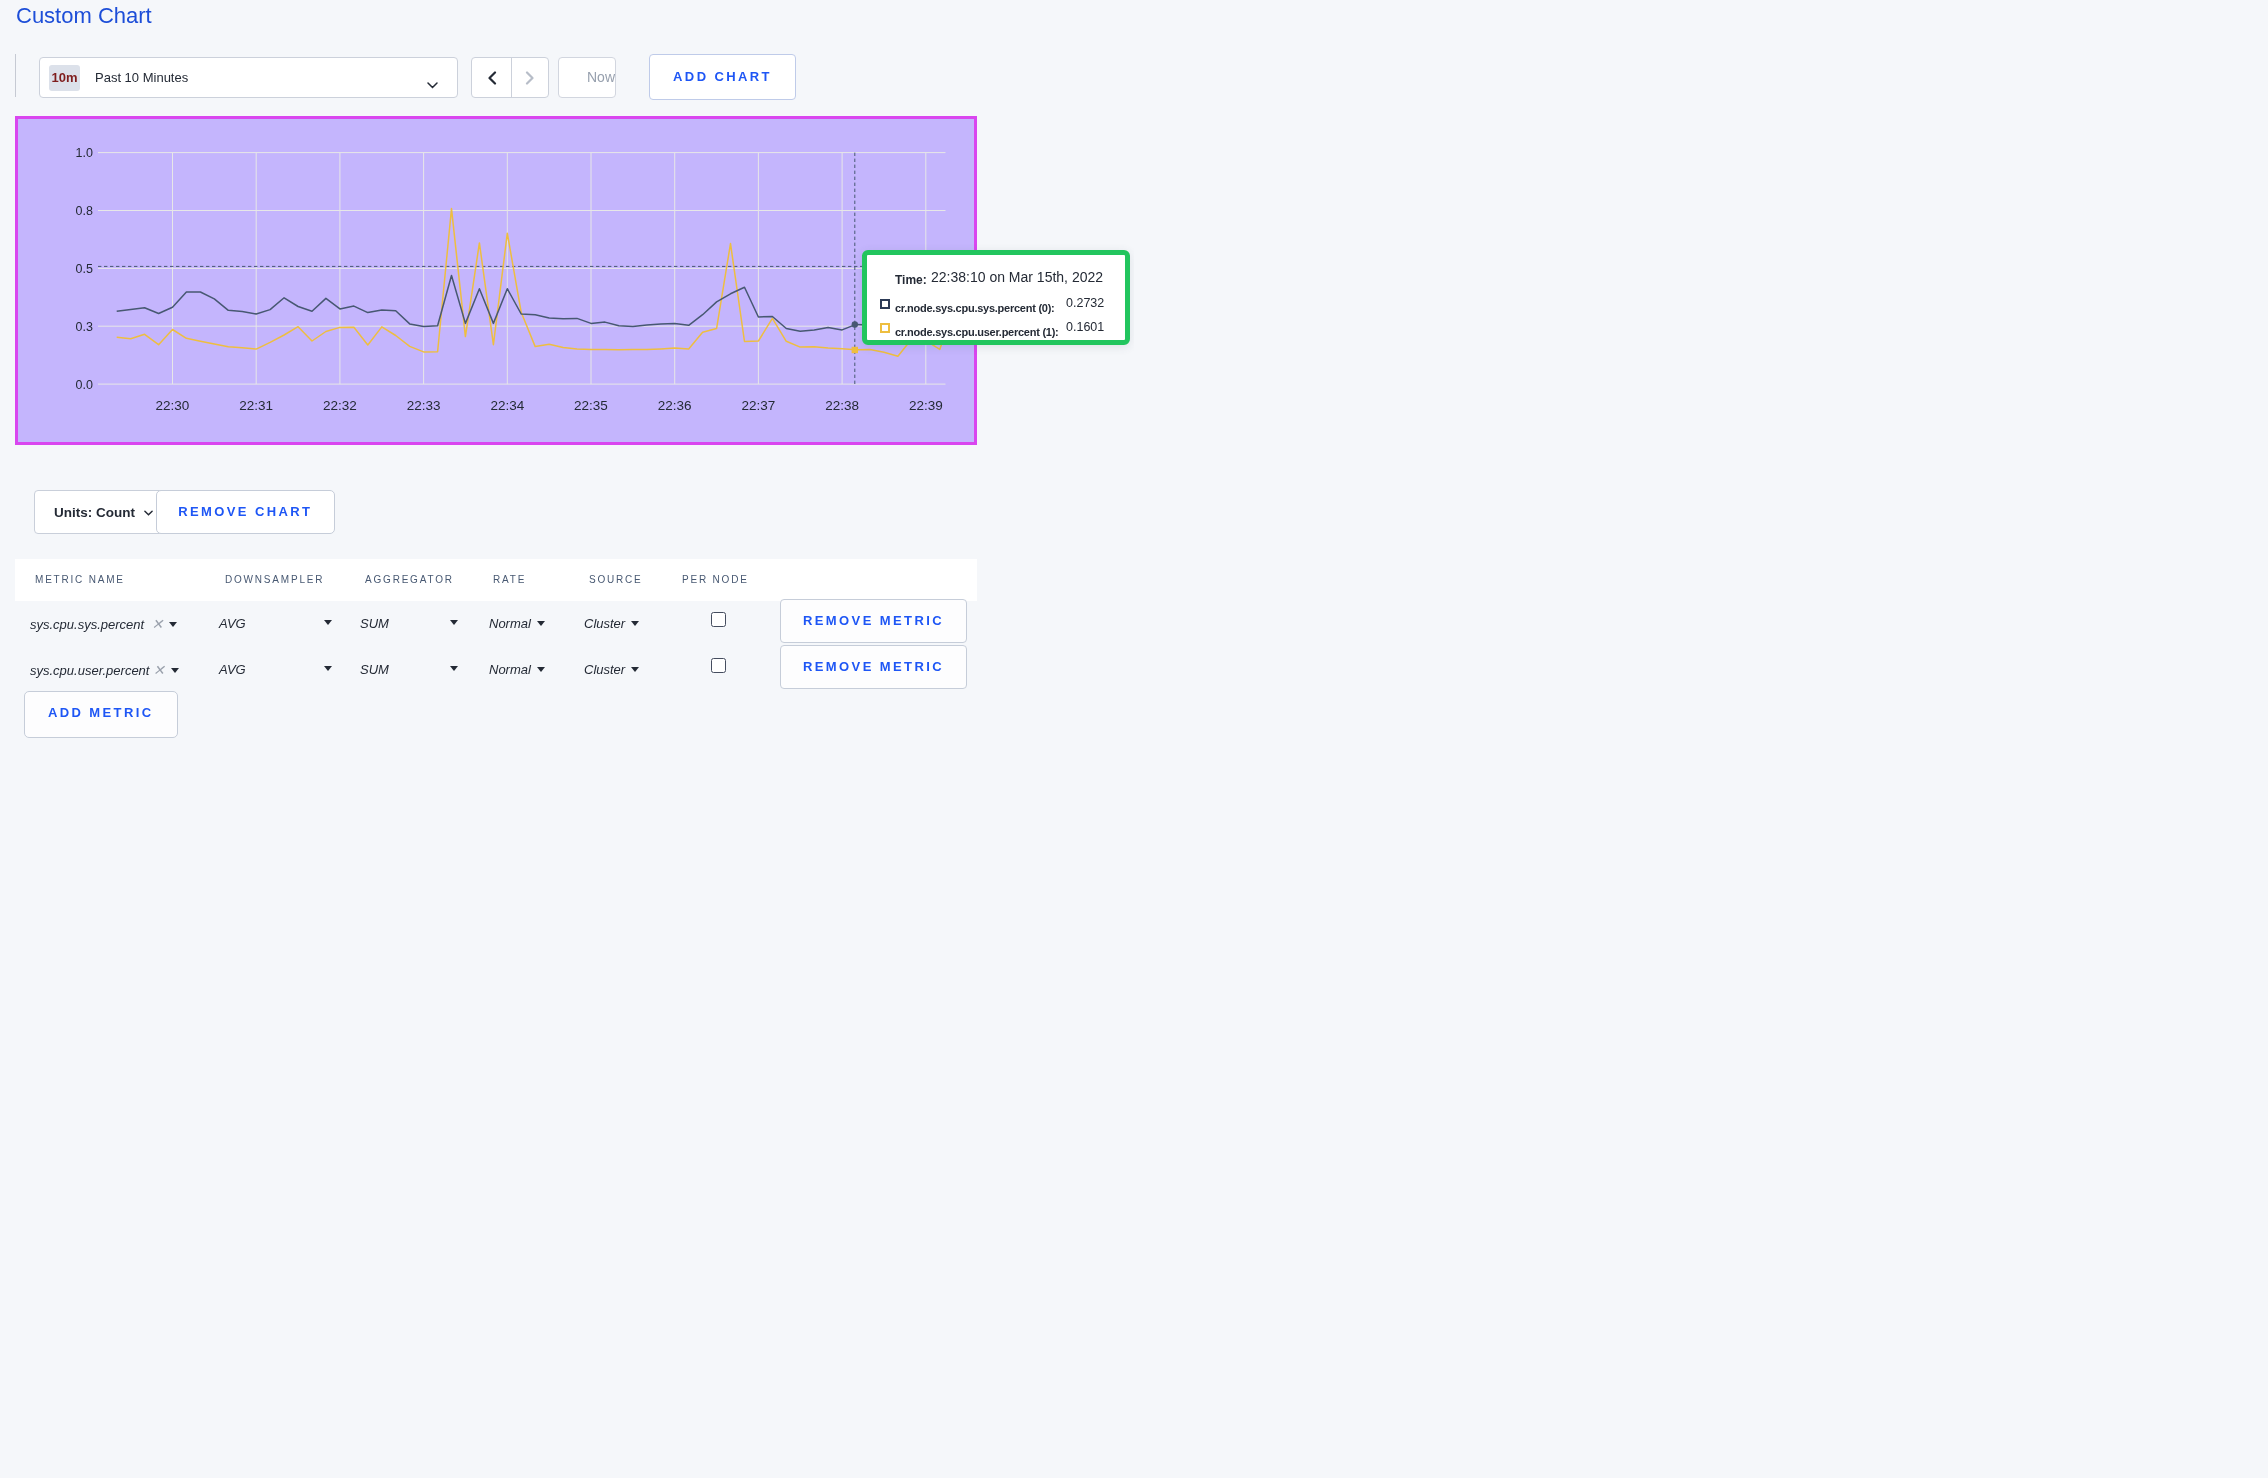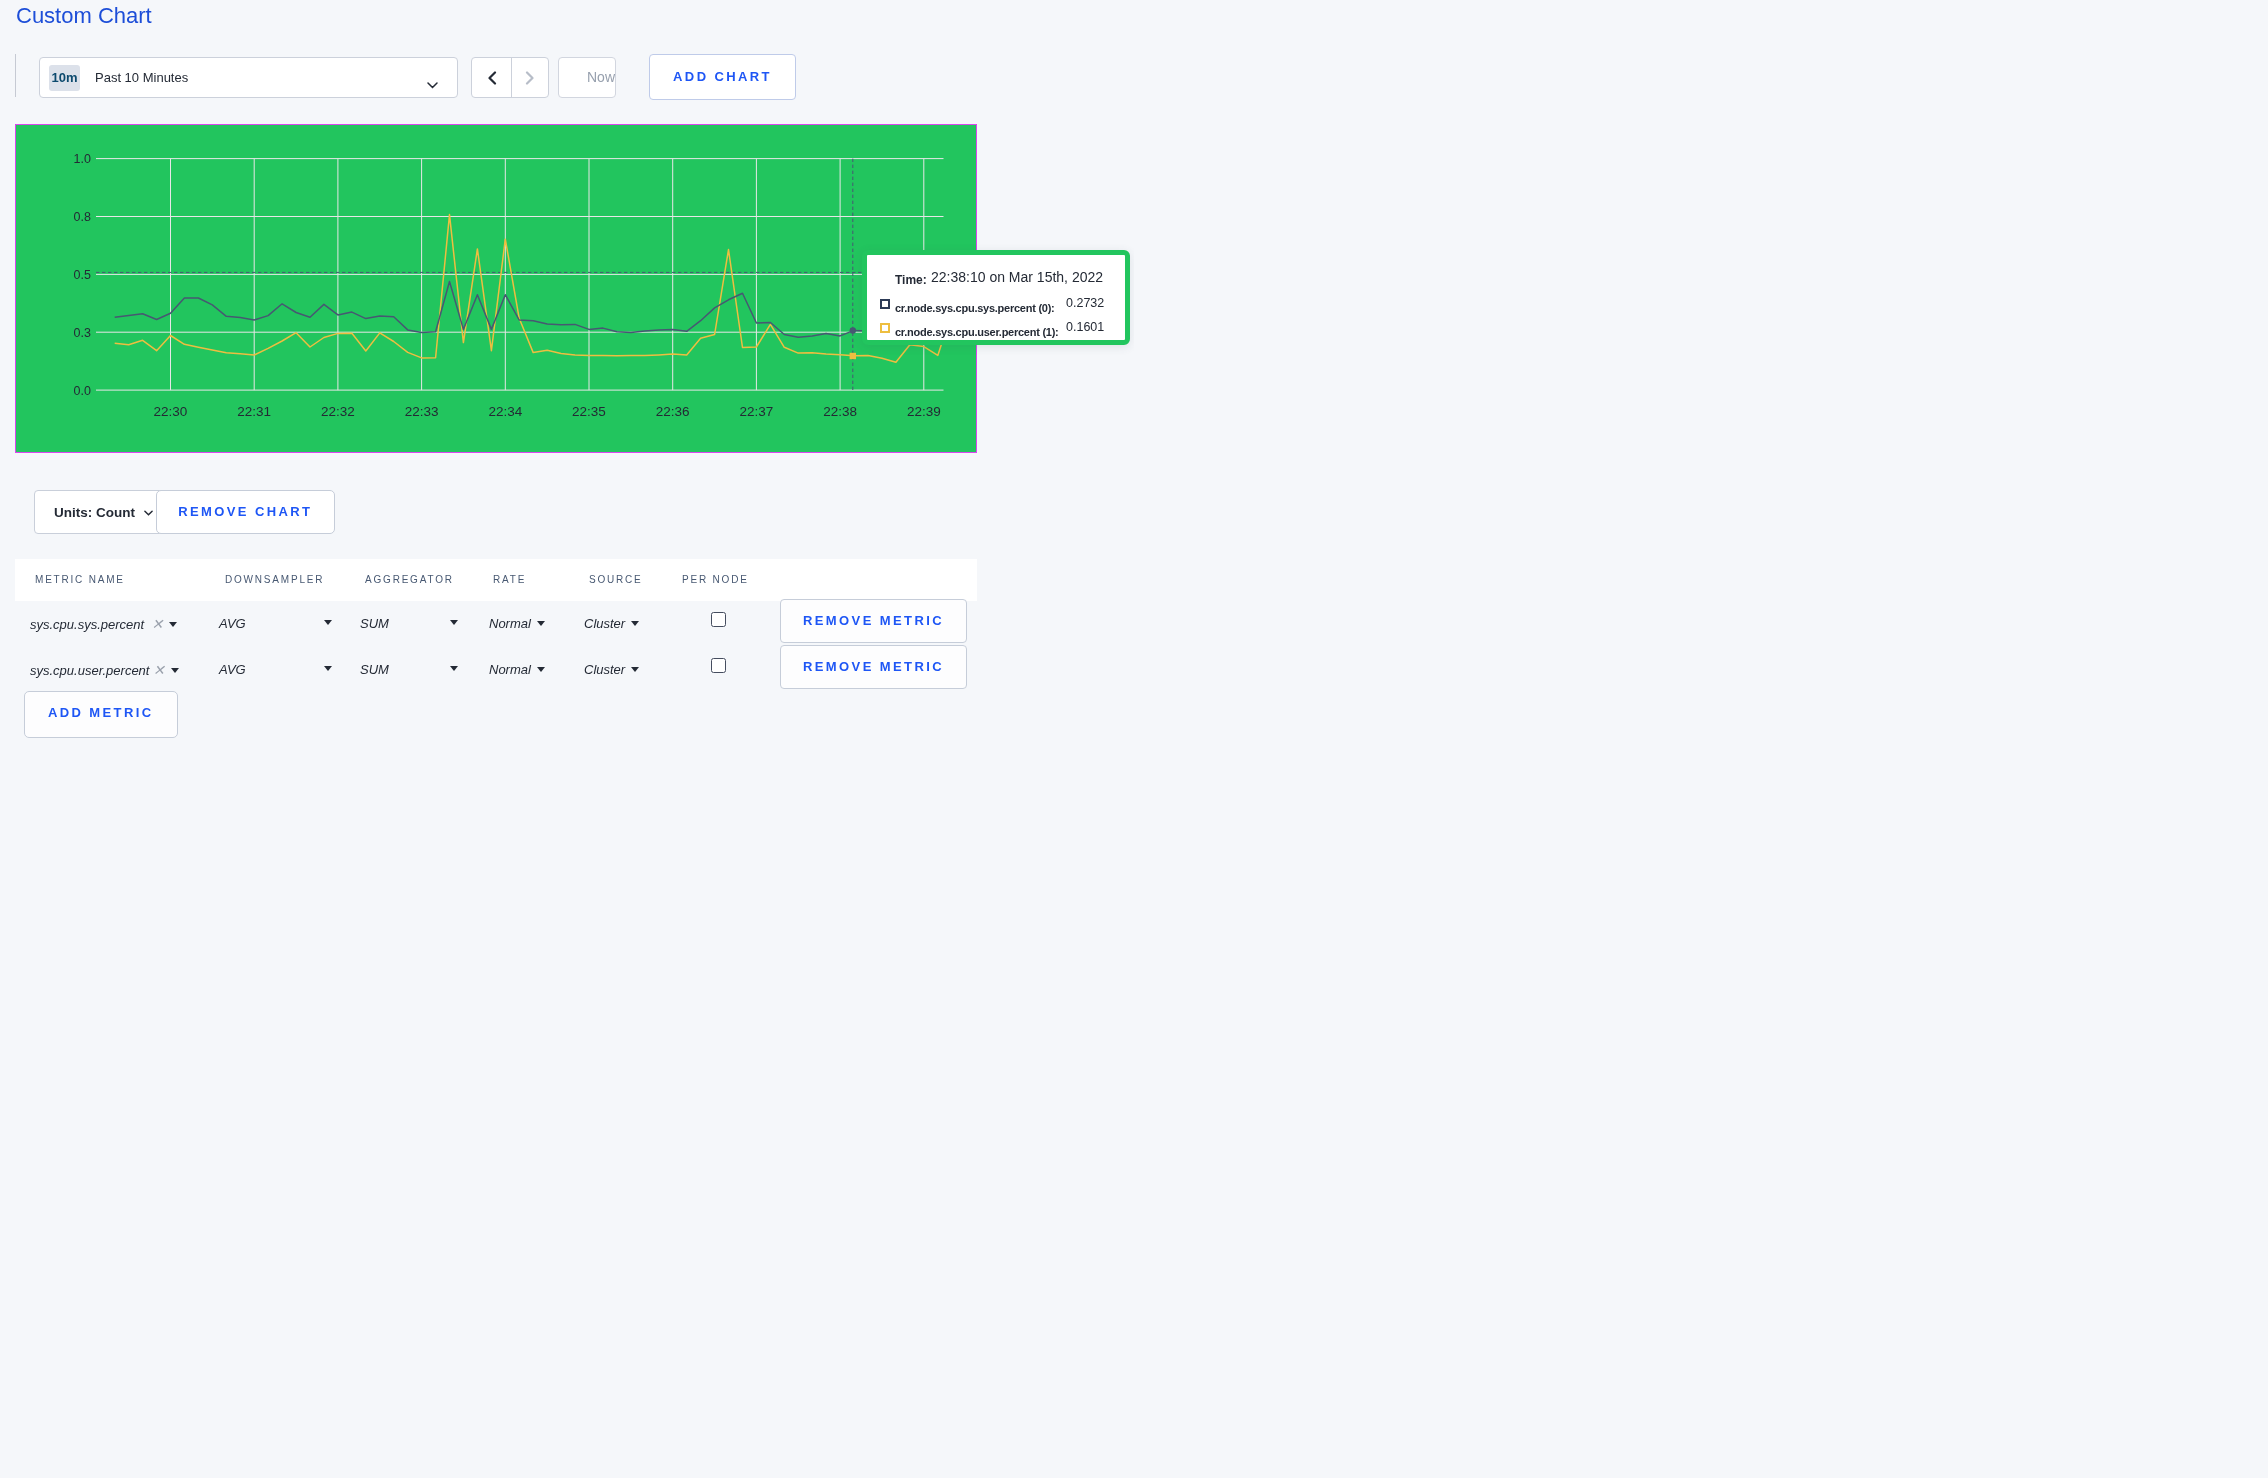--- a/index.html
+++ b/index.html
@@ -1,29 +1,29 @@
 <!DOCTYPE html>
 <html><head><meta charset="utf-8"><style>
 html,body{margin:0;padding:0;}
 body{width:1134px;height:739px;background:#f5f7fa;font-family:"Liberation Sans",sans-serif;color:#242a35;position:relative;overflow:hidden;}
 .abs{position:absolute;}
 h1{position:absolute;left:16px;top:3px;margin:0;font-size:22px;font-weight:400;color:#1d4ed8;letter-spacing:0;}
 .vrule{position:absolute;left:15px;top:54px;width:1px;height:43px;background:#c6cad3;}
 .ctrl{position:absolute;background:#fff;border:1px solid #ccd1db;border-radius:4px;box-sizing:border-box;}
 .dd{left:39px;top:57px;width:419px;height:41px;}
-.badge{position:absolute;left:9px;top:7px;width:31px;height:26px;background:#dce1ea;border-radius:3px;font-size:13px;font-weight:700;color:#0c4a6e;text-align:center;line-height:26px;}
+.badge{position:absolute;left:9px;top:7px;width:31px;height:26px;background:#dce1ea;border-radius:3px;font-size:13px;font-weight:700;color:#7f1d1d;text-align:center;line-height:26px;}
 .ddtext{position:absolute;left:55px;top:0;line-height:39px;font-size:13px;color:#242a35;}
 .ddcaret{position:absolute;right:19px;top:17px;}
 .nav{left:471px;top:57px;width:78px;height:41px;}
 .navdiv{position:absolute;left:38.5px;top:0;width:1px;height:39px;background:#ccd1db;}
 .now{left:558px;top:57px;width:58px;height:41px;color:#97a0ae;font-size:14px;text-align:right;line-height:39px;border-color:#d2d6df;}
 .addchart{left:649px;top:54px;width:147px;height:46px;border-color:#bfcbe9;}
 .bluebtn{color:#1e56f5;font-size:13px;font-weight:700;letter-spacing:2.4px;text-align:center;}
 .addchart span{line-height:44px;}
-.panel{position:absolute;left:15px;top:124px;width:961.5px;height:328.5px;background:#22c55e;border:1px solid #d946ef;box-sizing:border-box;}
+.panel{position:absolute;left:15px;top:116px;width:961.5px;height:328.5px;background:#c4b5fd;border:3px solid #d946ef;box-sizing:border-box;}
 .tooltip{position:absolute;left:862px;top:250px;width:268px;height:95px;background:#fff;border:5px solid #22c55e;border-radius:6px;box-shadow:0 2px 10px rgba(60,70,90,.12);box-sizing:border-box;}
 .tt-row{position:absolute;left:28px;white-space:nowrap;}
 .tt-sq{position:absolute;left:13px;width:10px;height:10px;border:2px solid #2c3a56;background:#fff;box-sizing:border-box;}
 .tt-sq.y{border-color:#eebe40;}
 .tt-b{font-weight:700;color:#242a35;font-size:11px;letter-spacing:-0.25px;}
 .tt-v{color:#242a35;font-size:12.5px;position:absolute;white-space:nowrap;}
 .unitsbox{left:15px;top:489.5px;width:131px;height:44.5px;border-color:#c9cfda;margin-left:19px;}
 .unitsbox b{position:absolute;left:19px;line-height:43px;font-size:13.5px;color:#242a35;font-weight:700;}
 .unitsbox svg{position:absolute;right:11px;top:19px;}
 .rmchart{left:156px;top:489.5px;width:178.5px;height:44.5px;border-color:#c6cdd9;border-radius:5px;}

